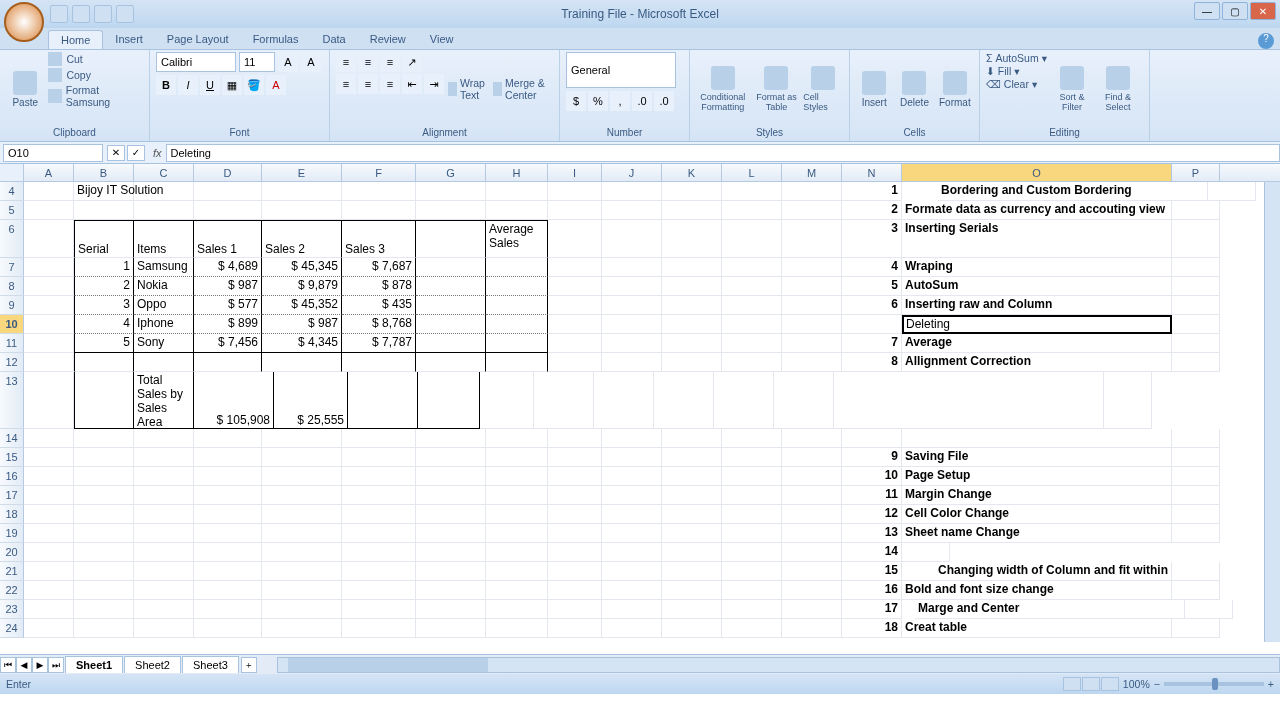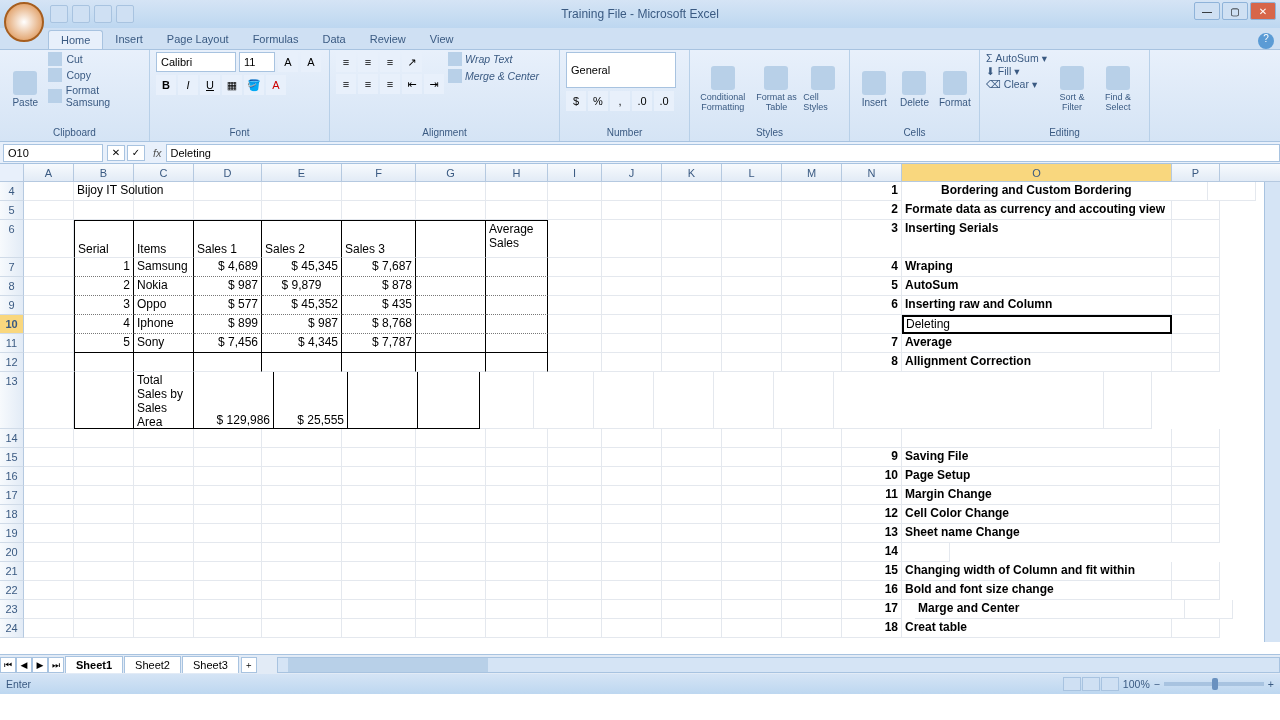--- a/index.html
+++ b/index.html
@@ -32,21 +32,21 @@
 .clip-items { display:flex; flex-direction:column; gap:2px; font-size:10.5px; color:#3a5a82; }
 .clip-items span { display:flex; align-items:center; gap:4px; }
 .clip-items .ico { width:14px; height:14px; background:#b8d0e8; }
 .font-row1 { display:flex; gap:3px; align-items:center; }
 .font-name { width:80px; height:20px; background:#fff; border:1px solid #a8c3e0; font-size:11px; padding:1px 4px; }
 .font-size { width:36px; height:20px; background:#fff; border:1px solid #a8c3e0; font-size:11px; padding:1px 4px; }
 .sm-btn { width:20px; height:20px; background:#e8f0fb; border:1px solid transparent; display:flex; align-items:center; justify-content:center; font-size:11px; }
 .font-row2 { display:flex; gap:2px; margin-top:3px; }
 .align-col { display:flex; flex-direction:column; gap:2px; }
 .align-row { display:flex; gap:2px; }
-.wrap-merge { display:flex; flex-direction:column; gap:3px; font-size:10.5px; color:#3a5a82;font-style:italic; }
+.wrap-merge { display:flex; flex-direction:row; gap:3px; font-size:10.5px; color:#3a5a82; }
 .wrap-merge span { display:flex; align-items:center; gap:3px; }
 .num-fmt { width:110px; height:36px; background:#fff; border:1px solid #a8c3e0; font-size:11px; padding:11px 4px; }
 .edit-items { display:flex; flex-direction:column; gap:1px; font-size:10.5px; color:#3a5a82; }
 .edit-items span { display:flex; align-items:center; gap:3px; }
 
 
 .formula-bar { height:22px; background:#e8f0fb; border-bottom:1px solid #a8c3e0; display:flex; align-items:center; }
 .name-box { width:100px; height:18px; background:#fff; border:1px solid #a8c3e0; font-size:11px; padding:1px 4px; margin-left:3px; }
 .fx-btns { display:flex; gap:2px; margin:0 4px; }
 .fx-btn { width:18px; height:16px; display:flex; align-items:center; justify-content:center; font-size:10px; border:1px solid #a8c3e0; background:#fff; }
@@ -393,21 +393,21 @@
           <div class="cell " style="width: 60px;"></div>
           <div class="cell bold r" style="width: 60px;">4</div>
           <div class="cell bold" style="width: 270px;">Wraping</div>
           <div class="cell " style="width: 48px;"></div>
         </div>
         <div class="row">
           <div class="cell " style="width: 50px;"></div>
           <div class="cell bl br r bdot-b" style="width: 60px;">2</div>
           <div class="cell br bdot-b" style="width: 60px;">Nokia</div>
           <div class="cell br r bdot-b" style="width: 68px;">$         987</div>
-          <div class="cell br r bdot-b" style="width: 80px; text-align: center;">$       9,879</div>
+          <div class="cell br r bdot-b" style="width: 80px;">$       9,879</div>
           <div class="cell br r bdot-b" style="width: 74px;">$         878</div>
           <div class="cell br bdot-b" style="width: 70px;"></div>
           <div class="cell br bdot-b" style="width: 62px;"></div>
           <div class="cell " style="width: 54px;"></div>
           <div class="cell " style="width: 60px;"></div>
           <div class="cell " style="width: 60px;"></div>
           <div class="cell " style="width: 60px;"></div>
           <div class="cell " style="width: 60px;"></div>
           <div class="cell bold r" style="width: 60px;">5</div>
           <div class="cell bold" style="width: 270px;">AutoSum</div>
@@ -482,21 +482,21 @@
           <div class="cell " style="width: 60px;"></div>
           <div class="cell " style="width: 60px;"></div>
           <div class="cell bold r" style="width: 60px;">8</div>
           <div class="cell bold" style="width: 270px;">Allignment Correction</div>
           <div class="cell " style="width: 48px;"></div>
         </div>
         <div class="row" style="height: 57px;">
           <div class="cell " style="width: 50px;"></div>
           <div class="cell bl bb br" style="width: 60px;"></div>
           <div class="cell bb br" style="width: 60px; white-space: normal;">Total Sales by Sales Area</div>
-          <div class="cell bb br r" style="width: 80px; display: flex; align-items: flex-end; justify-content: flex-end;">$   129,986</div>
+          <div class="cell bb br r" style="width: 80px; display: flex; align-items: flex-end; justify-content: flex-end;">$   105,908</div>
           <div class="cell bb br r" style="width: 74px; display: flex; align-items: flex-end; justify-content: flex-end;">$    25,555</div>
           <div class="cell bb br" style="width: 70px;"></div>
           <div class="cell bb br" style="width: 62px;"></div>
           <div class="cell " style="width: 54px;"></div>
           <div class="cell " style="width: 60px;"></div>
           <div class="cell " style="width: 60px;"></div>
           <div class="cell " style="width: 60px;"></div>
           <div class="cell " style="width: 60px;"></div>
           <div class="cell " style="width: 60px;"></div>
           <div class="cell " style="width: 270px;"></div>
@@ -635,21 +635,21 @@
           <div class="cell " style="width: 80px;"></div>
           <div class="cell " style="width: 74px;"></div>
           <div class="cell " style="width: 70px;"></div>
           <div class="cell " style="width: 62px;"></div>
           <div class="cell " style="width: 54px;"></div>
           <div class="cell " style="width: 60px;"></div>
           <div class="cell " style="width: 60px;"></div>
           <div class="cell " style="width: 60px;"></div>
           <div class="cell " style="width: 60px;"></div>
           <div class="cell bold r" style="width: 60px;">15</div>
-          <div class="cell bold" style="width: 270px;">Changing width of Column and fit within</div>
+          <div class="cell bold" style="width: 270px; text-align: right;">Changing width of Column and fit within</div>
           <div class="cell " style="width: 48px;"></div>
         </div>
         <div class="row">
           <div class="cell " style="width: 50px;"></div>
           <div class="cell " style="width: 60px;"></div>
           <div class="cell " style="width: 60px;"></div>
           <div class="cell " style="width: 68px;"></div>
           <div class="cell " style="width: 80px;"></div>
           <div class="cell " style="width: 74px;"></div>
           <div class="cell " style="width: 70px;"></div>

